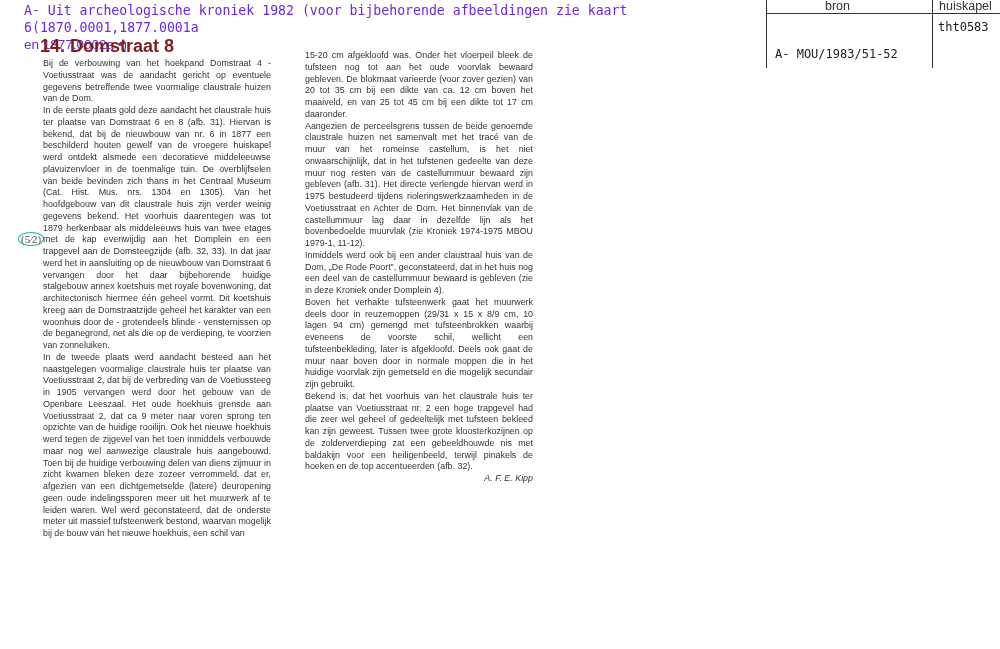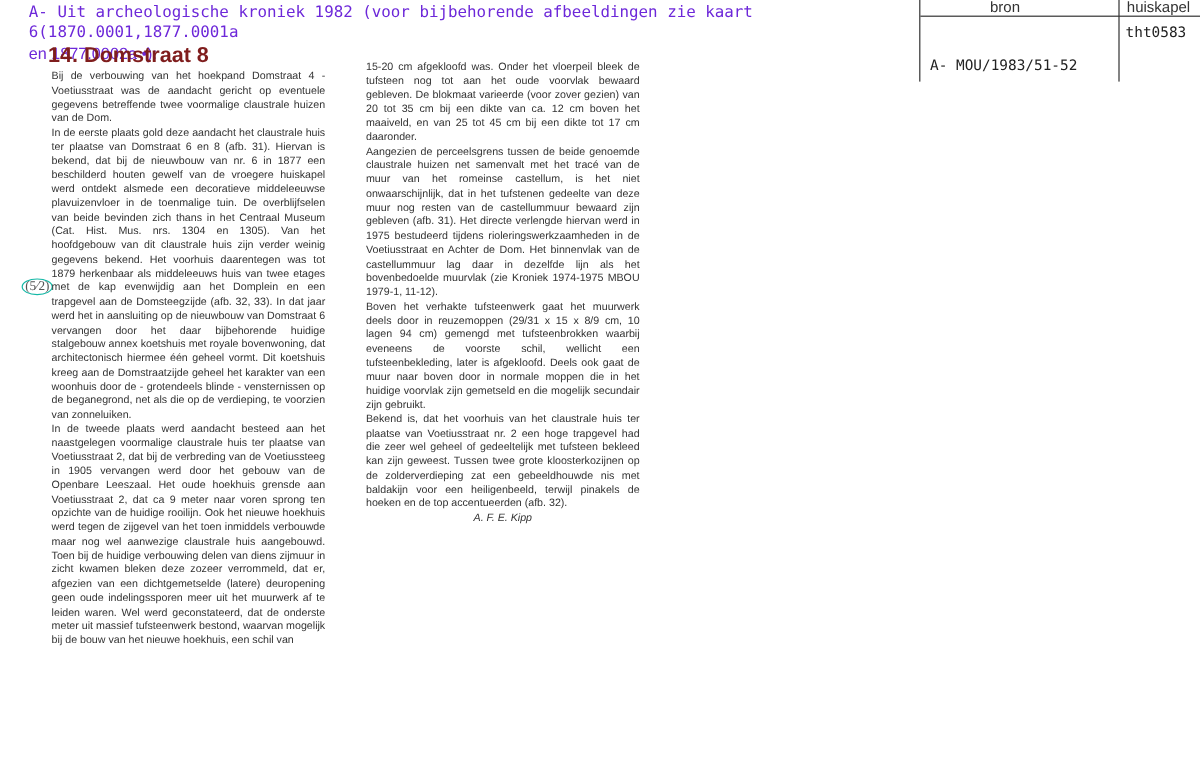--- a/index.html
+++ b/index.html
@@ -44,21 +44,21 @@
     font-family: "Liberation Sans", sans-serif; font-size: 18px; font-weight: bold; color: #7f1d1d;
   }
   .column {
     position: absolute; top: 58px; width: 228px;
     font-family: "Liberation Sans", sans-serif; font-size: 8.9px; line-height: 11.75px;
     color: #333; text-align: justify;
   }
   .col-left { left: 43px; }
   .col-right { left: 305px; top: 38px; margin-top: 12px; }
   .column p { margin: 0; }
-  .signature { display: flex; justify-content: center; }
+  .signature { display: flex; justify-content: flex-end; }
   .signature .sig-name { font-style: italic; }
   .margin-note {
     position: absolute; left: 18px; top: 196px;
     font-family: "Liberation Serif", serif; font-size: 11px; color: #555;
     border: 1px solid #14b8a6; border-radius: 50%; padding: 0 2px; line-height: 12px; margin-top: 36px;
   }
 </style>
 </head>
 <body>
 
@@ -82,19 +82,20 @@
 
 <div class="column col-left">
   <p>Bij de verbouwing van het hoekpand Domstraat 4 - Voetiusstraat was de aandacht gericht op eventuele gegevens betreffende twee voormalige claustrale huizen van de Dom.</p>
   <p>In de eerste plaats gold deze aandacht het claustrale huis ter plaatse van Domstraat 6 en 8 (afb. 31). Hiervan is bekend, dat bij de nieuwbouw van nr. 6 in 1877 een beschilderd houten gewelf van de vroegere huiskapel werd ontdekt alsmede een decoratieve middeleeuwse plavuizenvloer in de toenmalige tuin. De overblijfselen van beide bevinden zich thans in het Centraal Museum (Cat. Hist. Mus. nrs. 1304 en 1305). Van het hoofdgebouw van dit claustrale huis zijn verder weinig gegevens bekend. Het voorhuis daarentegen was tot 1879 herkenbaar als middeleeuws huis van twee etages met de kap evenwijdig aan het Domplein en een trapgevel aan de Domsteegzijde (afb. 32, 33). In dat jaar werd het in aansluiting op de nieuwbouw van Domstraat 6 vervangen door het daar bijbehorende huidige stalgebouw annex koetshuis met royale bovenwoning, dat architectonisch hiermee één geheel vormt. Dit koetshuis kreeg aan de Domstraatzijde geheel het karakter van een woonhuis door de - grotendeels blinde - vensternissen op de beganegrond, net als die op de verdieping, te voorzien van zonneluiken.</p>
   <p>In de tweede plaats werd aandacht besteed aan het naastgelegen voormalige claustrale huis ter plaatse van Voetiusstraat 2, dat bij de verbreding van de Voetiussteeg in 1905 vervangen werd door het gebouw van de Openbare Leeszaal. Het oude hoekhuis grensde aan Voetiusstraat 2, dat ca 9 meter naar voren sprong ten opzichte van de huidige rooilijn. Ook het nieuwe hoekhuis werd tegen de zijgevel van het toen inmiddels verbouwde maar nog wel aanwezige claustrale huis aangebouwd. Toen bij de huidige verbouwing delen van diens zijmuur in zicht kwamen bleken deze zozeer verrommeld, dat er, afgezien van een dichtgemetselde (latere) deuropening geen oude indelingssporen meer uit het muurwerk af te leiden waren. Wel werd geconstateerd, dat de onderste meter uit massief tufsteenwerk bestond, waarvan mogelijk bij de bouw van het nieuwe hoekhuis, een schil van</p>
 </div>
 
 <div class="column col-right">
   <p>15-20 cm afgekloofd was. Onder het vloerpeil bleek de tufsteen nog tot aan het oude voorvlak bewaard gebleven. De blokmaat varieerde (voor zover gezien) van 20 tot 35 cm bij een dikte van ca. 12 cm boven het maaiveld, en van 25 tot 45 cm bij een dikte tot 17 cm daaronder.</p>
   <p>Aangezien de perceelsgrens tussen de beide genoemde claustrale huizen net samenvalt met het tracé van de muur van het romeinse castellum, is het niet onwaarschijnlijk, dat in het tufstenen gedeelte van deze muur nog resten van de castellummuur bewaard zijn gebleven (afb. 31). Het directe verlengde hiervan werd in 1975 bestudeerd tijdens rioleringswerkzaamheden in de Voetiusstraat en Achter de Dom. Het binnenvlak van de castellummuur lag daar in dezelfde lijn als het bovenbedoelde muurvlak (zie Kroniek 1974-1975 MBOU 1979-1, 11-12).</p>
+  <p>Inmiddels werd ook bij een ander claustraal huis van de Dom, „De Rode Poort", geconstateerd, dat in het huis nog een deel van de castellummuur bewaard is gebleven (zie in deze Kroniek onder Domplein 4).</p>
   <p>Boven het verhakte tufsteenwerk gaat het muurwerk deels door in reuzemoppen (29/31 x 15 x 8/9 cm, 10 lagen 94 cm) gemengd met tufsteenbrokken waarbij eveneens de voorste schil, wellicht een tufsteenbekleding, later is afgekloofd. Deels ook gaat de muur naar boven door in normale moppen die in het huidige voorvlak zijn gemetseld en die mogelijk secundair zijn gebruikt.</p>
   <p>Bekend is, dat het voorhuis van het claustrale huis ter plaatse van Voetiusstraat nr. 2 een hoge trapgevel had die zeer wel geheel of gedeeltelijk met tufsteen bekleed kan zijn geweest. Tussen twee grote kloosterkozijnen op de zolderverdieping zat een gebeeldhouwde nis met baldakijn voor een heiligenbeeld, terwijl pinakels de hoeken en de top accentueerden (afb. 32).</p>
   <div class="signature">
     <span></span>
     <span class="sig-name">A. F. E. Kipp</span>
   </div>
 </div>
 
 </body></html>

